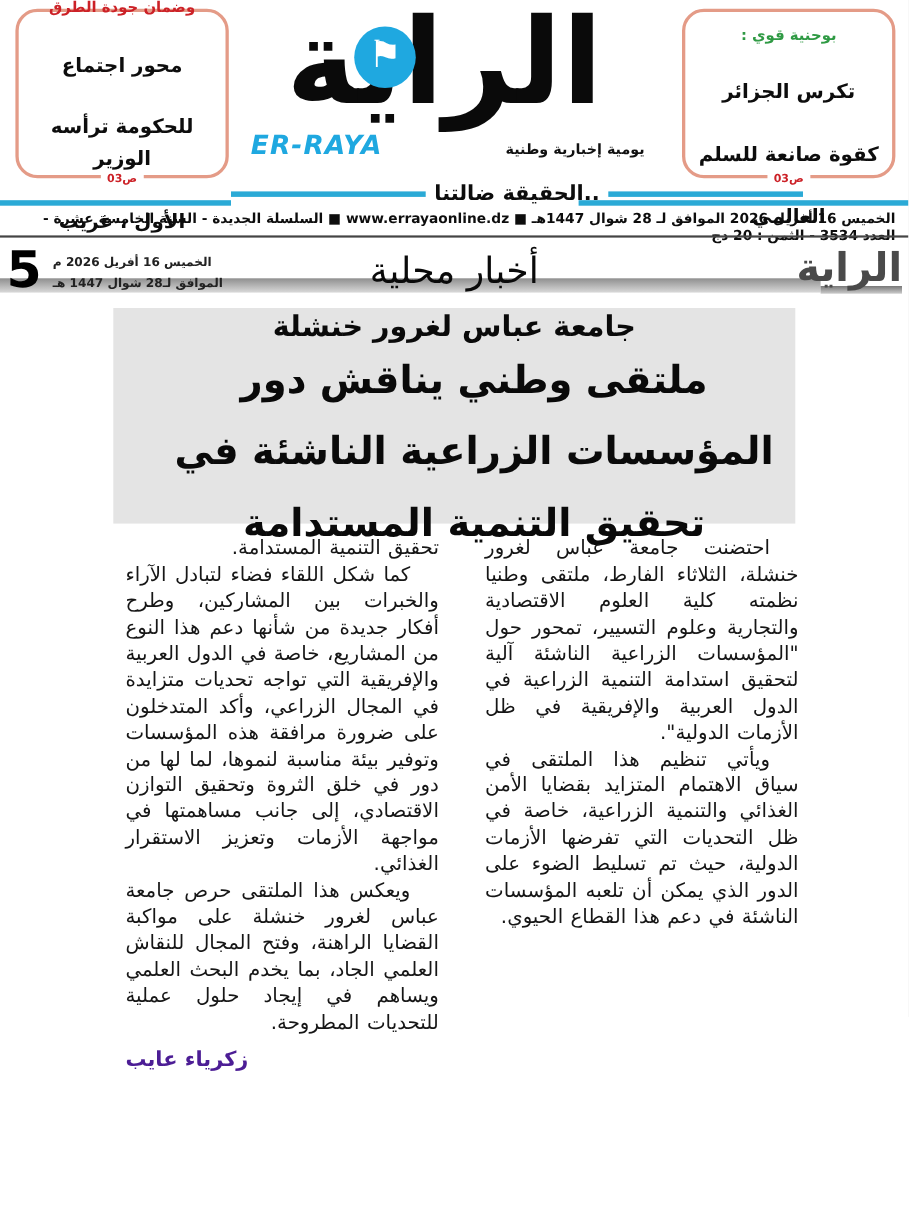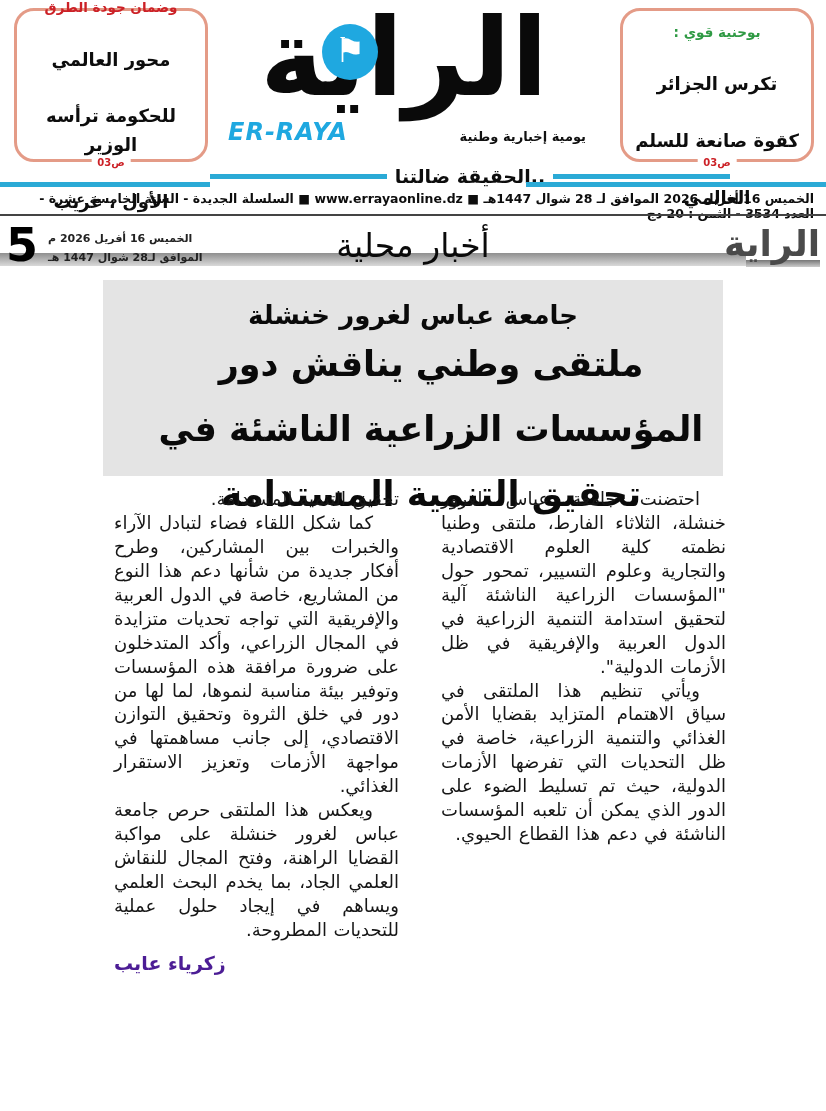--- a/index.html
+++ b/index.html
@@ -89,21 +89,21 @@
   }
   .section-pagenum {
     position:absolute; top:-2px; left:6px;
     font-size:46px; font-weight:bold; color:#000; line-height:1;
     font-family:"DejaVu Sans", sans-serif;
   }
 
   
   .headline-box {
     position:absolute; top:280px; left:103px; right:103px; height:196px;
-    background:#E4E4E4; text-align:center; padding-top:20px;
+    background:#E4E4E4; text-align:center; padding-top:2px;
   }
   .headline-kicker { font-size:26px; font-weight:bold; color:#0a0a0a; }
   .headline-main {
     font-size:35px; font-weight:bold; color:#0a0a0a; line-height:1.85;
     padding:0 14px; margin-top:2px; letter-spacing:-0.5px;margin-left:36px;
   }
 
   
   .article-cols {
     position:absolute; top:487px; left:100px; right:100px; bottom:14px;
@@ -117,21 +117,21 @@
   .byline { margin-top:10px; text-align:left; font-size:19px; font-weight:bold; color:#4c1d95; }
 </style>
 </head>
 <body>
 
 <div class="page">
 
   <div class="promo-box promo-left">
     <div class="promo-kicker">ترشيد الهياكل العمومية</div>
     <div class="promo-kicker">وضمان جودة الطرق</div>
-    <div class="promo-title">محور العالمي</div>
+    <div class="promo-title">محور اجتماع</div>
     <div class="promo-title">للحكومة ترأسه الوزير</div>
     <div class="promo-title">الأول ، غريب</div>
     <div class="promo-pageref">ص03</div>
   </div>
 
   <div class="promo-box promo-right">
     <div class="promo-kicker">عن زيارة البابا، البروفيسور</div>
     <div class="promo-kicker">بوحنية قوي :</div>
     <div class="promo-title">تكرس الجزائر</div>
     <div class="promo-title">كقوة صانعة للسلم</div>

